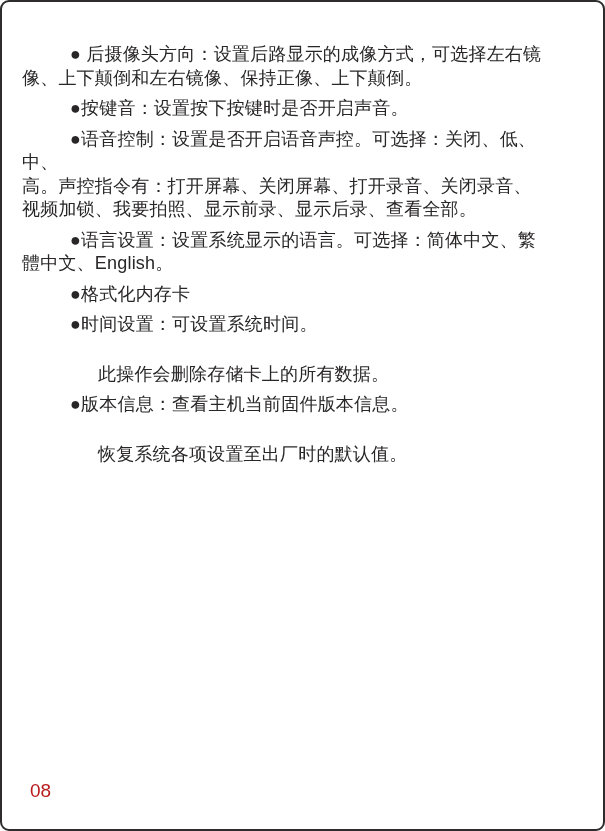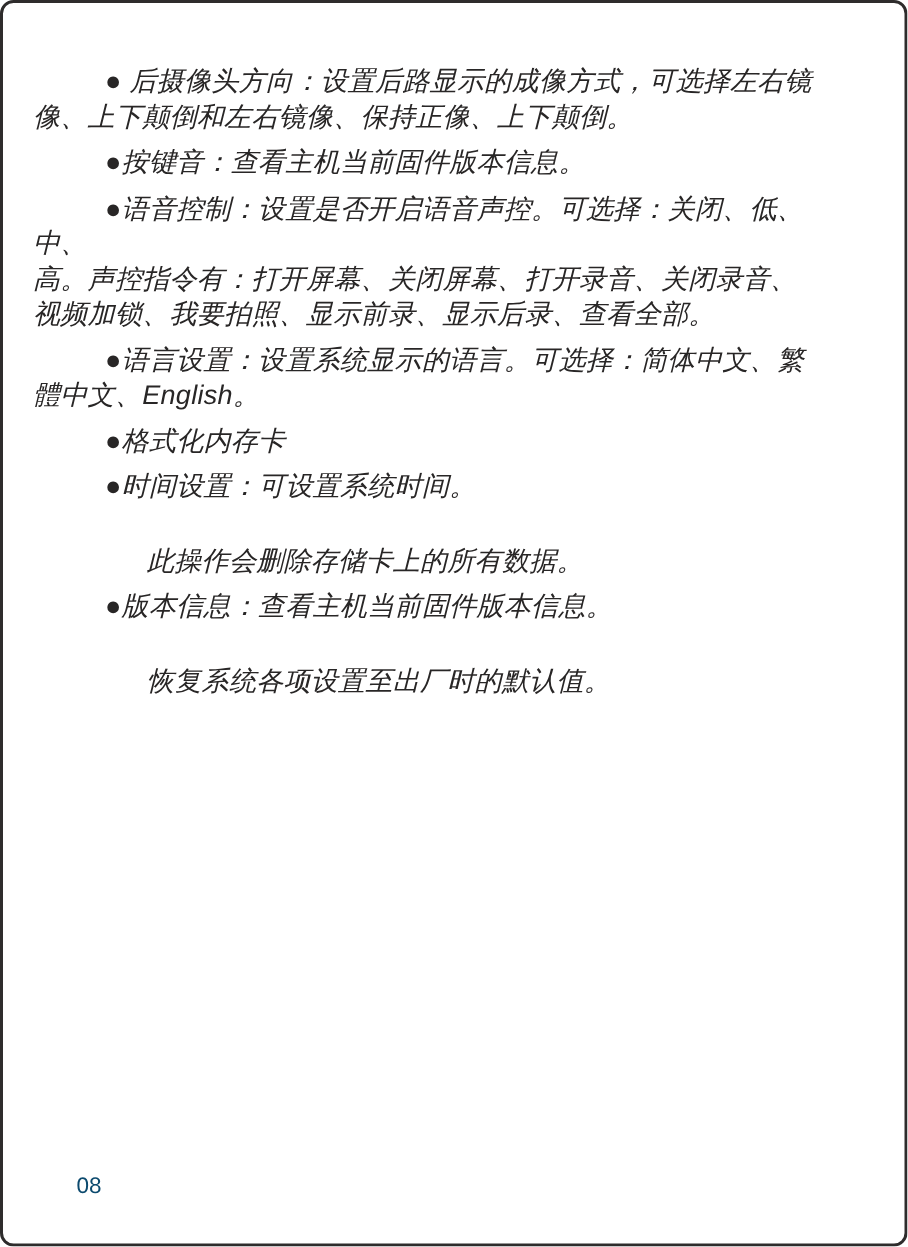--- a/index.html
+++ b/index.html
@@ -16,54 +16,53 @@
     background: #ffffff;
     border: 2px solid #2e2c2c;
     border-radius: 9px;
     font-family: "Liberation Sans", "DejaVu Sans", sans-serif;
     color: #282626;
     overflow: hidden;
   }
   .content {
     box-sizing: border-box;
     padding: 41px 32px 0 20px;
-    font-style: italic;
   }
   .content p {
     margin: 0 0 7px 0;
     font-size: 18px;
     line-height: 23.5px;
     white-space: pre-line;
     letter-spacing: 0.2px;
   }
   p.bullet {
     text-indent: 48px;
   }
   p.sub {
     text-indent: 76px;
     margin-top: 26px;
   }
   .page-number {
     position: absolute;
-    left: 49px;
+    left: 28px;
     top: 779px;
-    font-size: 15px;
+    font-size: 19px;
     line-height: 20px;
-    color: #0c4a6e;
+    color: #b91c1c;
     font-family: "Liberation Sans", "DejaVu Sans", sans-serif;
   }
 </style>
 </head>
 <body>
 
 <div class="page">
   <div class="content">
     <p class="bullet">● 后摄像头方向：设置后路显示的成像方式，可选择左右镜
 像、上下颠倒和左右镜像、保持正像、上下颠倒。</p>
-    <p class="bullet">●按键音：查看主机当前固件版本信息。</p>
+    <p class="bullet">●按键音：设置按下按键时是否开启声音。</p>
     <p class="bullet">●语音控制：设置是否开启语音声控。可选择：关闭、低、中、
 高。声控指令有：打开屏幕、关闭屏幕、打开录音、关闭录音、
 视频加锁、我要拍照、显示前录、显示后录、查看全部。</p>
     <p class="bullet">●语言设置：设置系统显示的语言。可选择：简体中文、繁
 體中文、English。</p>
     <p class="bullet">●格式化内存卡</p>
     <p class="bullet">●时间设置：可设置系统时间。</p>
     <p class="sub">此操作会删除存储卡上的所有数据。</p>
     <p class="bullet">●版本信息：查看主机当前固件版本信息。</p>
     <p class="sub">恢复系统各项设置至出厂时的默认值。</p>

